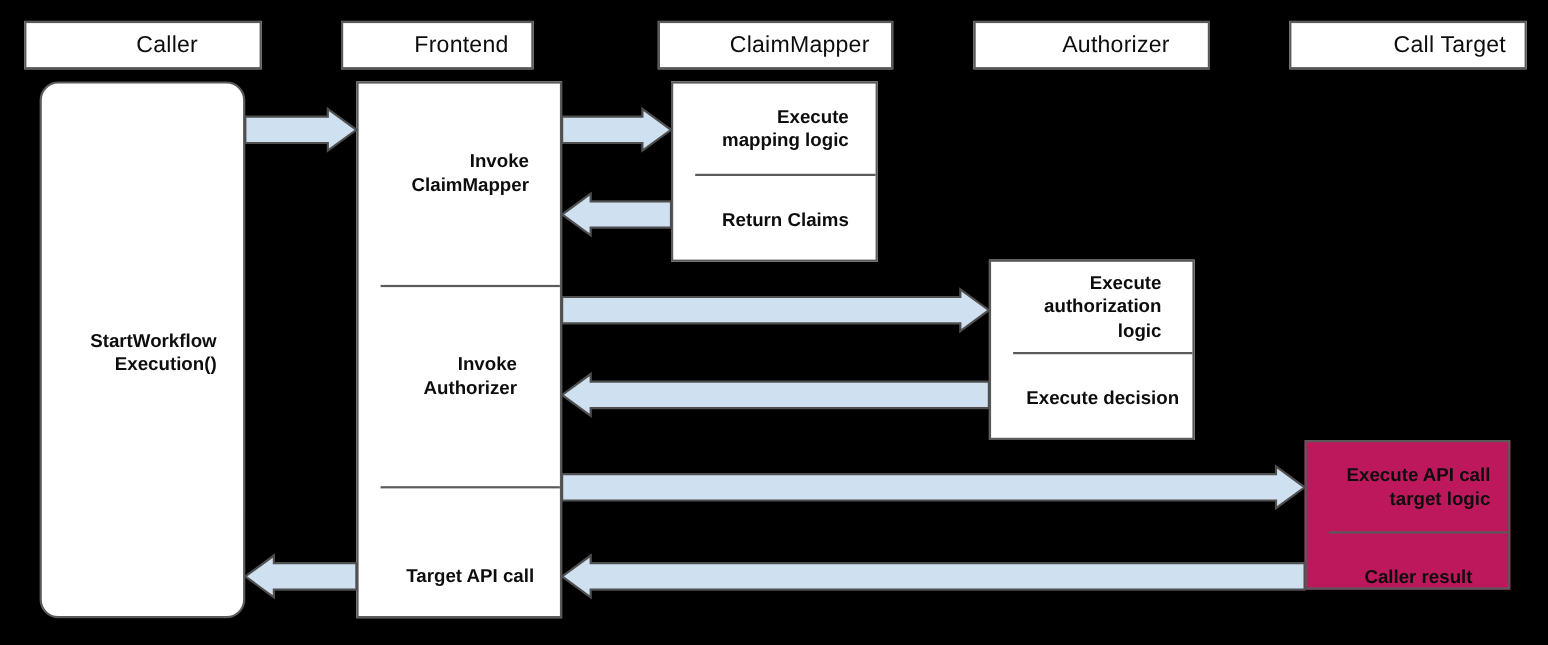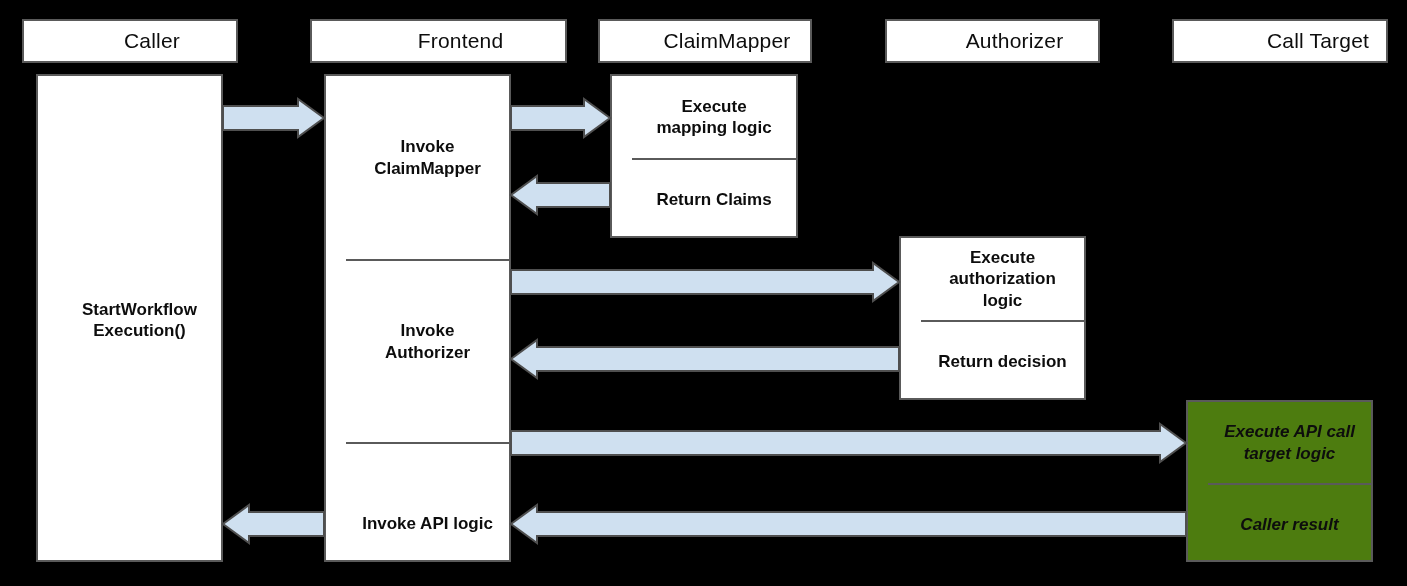--- a/index.html
+++ b/index.html
@@ -45,21 +45,21 @@
     border: 2px solid #5a5a5a;
     box-sizing: border-box;
     display: flex;
     flex-direction: column;
   }
   .segment {
     box-sizing: border-box;
     display: flex;
     align-items: center;
     justify-content: center;
-    text-align: center;
+    text-align: right;
     position: relative;
     margin-left: 20px;
   }
   .segment + .segment {
     border-top: 2px solid #5a5a5a;
   }
   .segment .s-label {
     font-family: "Liberation Sans", sans-serif;
     font-size: 17px;
     font-weight: bold;
@@ -79,73 +79,73 @@
   }
 </style>
 </head>
 <body>
 
 <div id="diagram">
   <div id="participants-layer">
       <div class="participant" style="left: 22px; top: 19px; width: 216px; height: 44px; background: rgb(255, 255, 255); border-color: rgb(90, 90, 90);">
         <span class="p-label" style="color: rgb(13, 13, 13);">Caller</span>
       </div>
-      <div class="participant" style="left: 310px; top: 19px; width: 257px; height: 44px; background: rgb(255, 255, 255); border-color: rgb(90, 90, 90);">
+      <div class="participant" style="left: 310px; top: 19px; width: 175px; height: 44px; background: rgb(255, 255, 255); border-color: rgb(90, 90, 90);">
         <span class="p-label" style="color: rgb(13, 13, 13);">Frontend</span>
       </div>
       <div class="participant" style="left: 598px; top: 19px; width: 214px; height: 44px; background: rgb(255, 255, 255); border-color: rgb(90, 90, 90);">
         <span class="p-label" style="color: rgb(13, 13, 13);">ClaimMapper</span>
       </div>
       <div class="participant" style="left: 885px; top: 19px; width: 215px; height: 44px; background: rgb(255, 255, 255); border-color: rgb(90, 90, 90);">
         <span class="p-label" style="color: rgb(13, 13, 13);">Authorizer</span>
       </div>
       <div class="participant" style="left: 1172px; top: 19px; width: 216px; height: 44px; background: rgb(255, 255, 255); border-color: rgb(90, 90, 90); padding-left: 32px;">
         <span class="p-label" style="color: rgb(13, 13, 13);">Call Target</span>
       </div>
     </div>
   <div id="lifelines-layer">
-      <div class="activation" style="left: 36px; top: 74px; width: 187px; height: 488px; background: rgb(255, 255, 255); border-color: rgb(90, 90, 90);">
+      <div class="activation" style="left: 36px; top: 74px; width: 187px; height: 488px; background: rgb(255, 255, 255); border-color: rgb(90, 90, 90); border-radius: 17px;">
         <div class="segment" style="height: 488px; flex: 0 0 488px; border-top-color: rgb(90, 90, 90);">
           <span class="s-label" style="color: rgb(13, 13, 13);">StartWorkflow
 Execution()</span>
         </div>
       </div>
       <div class="activation" style="left: 324px; top: 74px; width: 187px; height: 488px; background: rgb(255, 255, 255); border-color: rgb(90, 90, 90); gap: 20px;">
         <div class="segment" style="height: 163px; flex: 0 0 163px; border-top-color: rgb(90, 90, 90);">
           <span class="s-label" style="color: rgb(13, 13, 13);">Invoke
 ClaimMapper</span>
         </div>
         <div class="segment" style="height: 163px; flex: 0 0 163px; border-top-color: rgb(90, 90, 90);">
           <span class="s-label" style="color: rgb(13, 13, 13);">Invoke
 Authorizer</span>
         </div>
         <div class="segment" style="height: 162px; flex: 0 0 162px; border-top-color: rgb(90, 90, 90);">
-          <span class="s-label" style="color: rgb(13, 13, 13);">Invoke API logic</span>
+          <span class="s-label" style="color: rgb(13, 13, 13);">Target API call</span>
         </div>
       </div>
       <div class="activation" style="left: 610px; top: 74px; width: 188px; height: 164px; background: rgb(255, 255, 255); border-color: rgb(90, 90, 90);">
         <div class="segment" style="height: 82px; flex: 0 0 82px; border-top-color: rgb(90, 90, 90);">
           <span class="s-label" style="color: rgb(13, 13, 13);">Execute
 mapping logic</span>
         </div>
         <div class="segment" style="height: 82px; flex: 0 0 82px; border-top-color: rgb(90, 90, 90);">
           <span class="s-label" style="color: rgb(13, 13, 13);">Return Claims</span>
         </div>
       </div>
       <div class="activation" style="left: 899px; top: 236px; width: 187px; height: 164px; background: rgb(255, 255, 255); border-color: rgb(90, 90, 90);">
         <div class="segment" style="height: 82px; flex: 0 0 82px; border-top-color: rgb(90, 90, 90);">
           <span class="s-label" style="color: rgb(13, 13, 13);">Execute
 authorization
 logic</span>
         </div>
         <div class="segment" style="height: 82px; flex: 0 0 82px; border-top-color: rgb(90, 90, 90);">
-          <span class="s-label" style="color: rgb(13, 13, 13);">Return decision</span>
+          <span class="s-label" style="color: rgb(13, 13, 13);">Execute decision</span>
         </div>
       </div>
-      <div class="activation" style="left: 1186px; top: 400px; width: 187px; height: 162px; background: #4d7c0f; border-color: rgb(90, 90, 90); font-style: italic;">
+      <div class="activation" style="left: 1186px; top: 400px; width: 187px; height: 136px; background: #be185d; border-color: rgb(90, 90, 90);">
         <div class="segment" style="height: 81px; flex: 0 0 81px; border-top-color: rgb(90, 90, 90);">
           <span class="s-label" style="color: rgb(13, 13, 13);">Execute API call
 target logic</span>
         </div>
         <div class="segment" style="height: 81px; flex: 0 0 81px; border-top-color: rgb(90, 90, 90);">
           <span class="s-label" style="color: rgb(13, 13, 13);">Caller result</span>
         </div>
       </div>
     </div>
   <div id="messages-layer">

